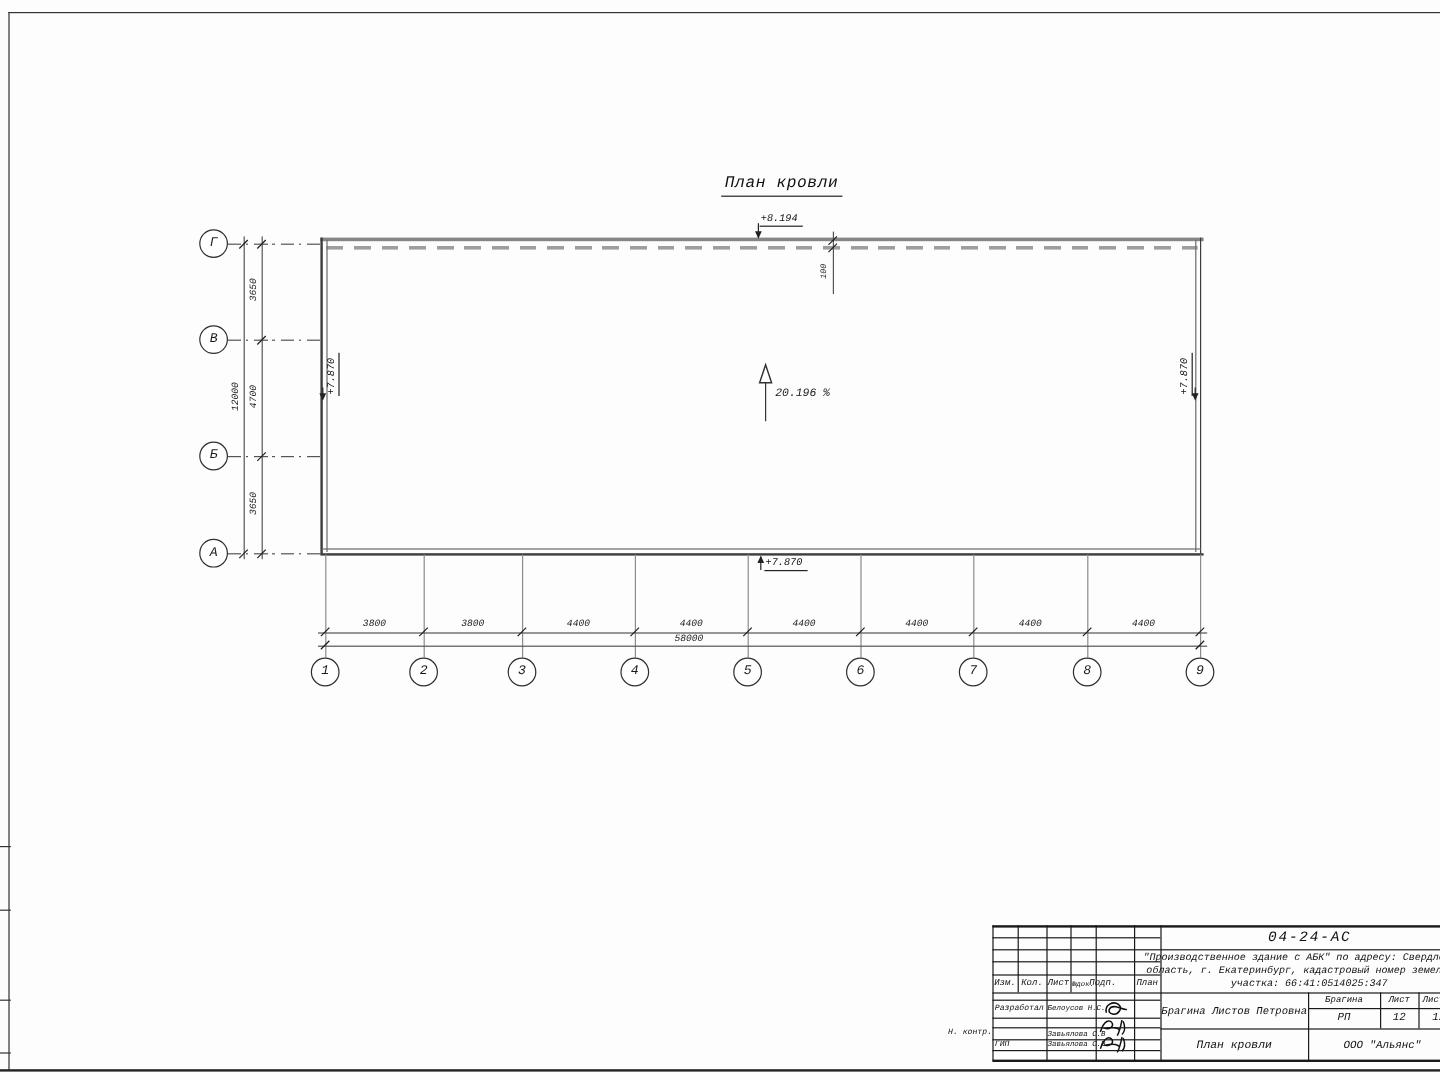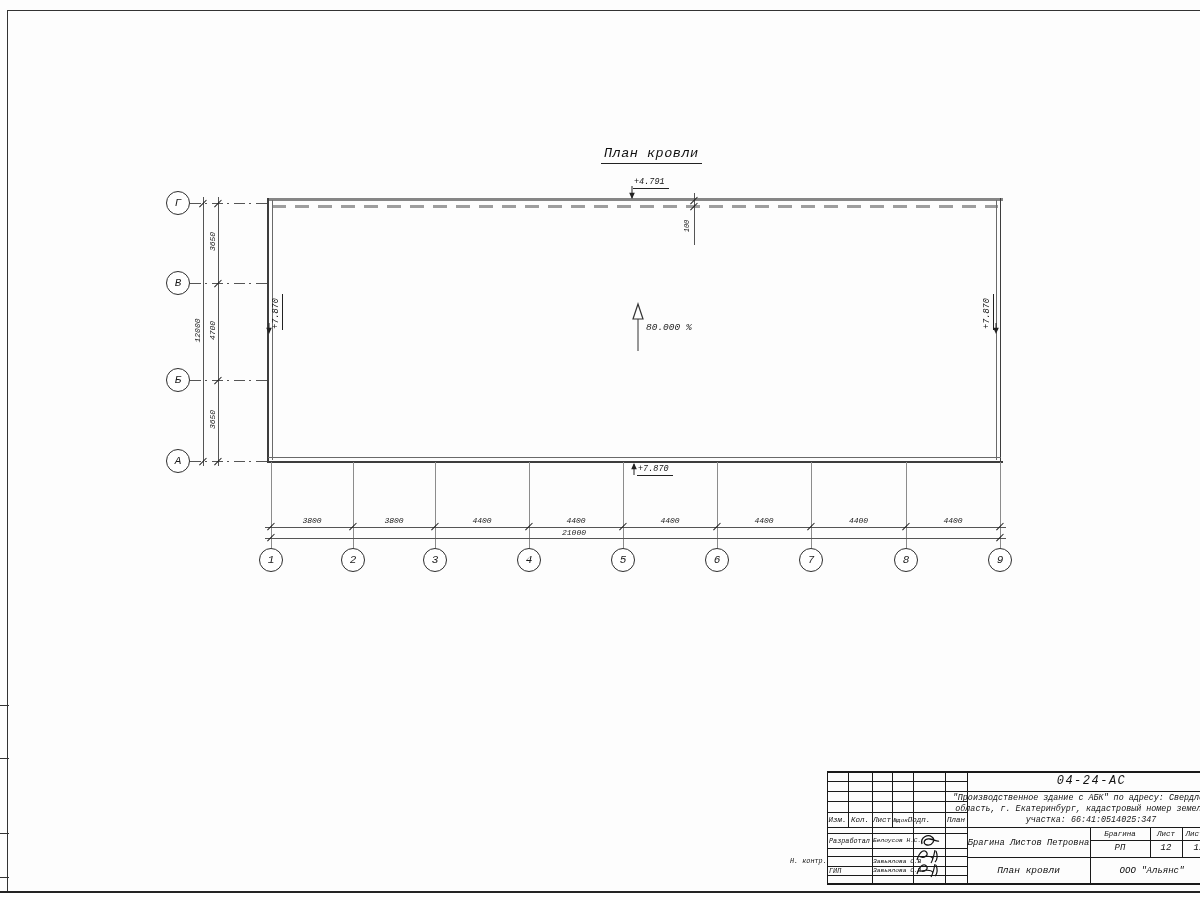--- a/index.html
+++ b/index.html
@@ -51,21 +51,21 @@
 
   <div class="vl" style="left:693.5px;top:193px;width:1px;height:52px;background:#555;"></div>
   <div class="tick" style="left:689px;top:200px;"></div>
   <div class="tick" style="left:689px;top:206px;"></div>
   <div class="dimt rotd" style="left:676px;top:222px;width:22px;font-size:7px;">100</div>
 
   <svg style="left:628px;top:186px;" width="9" height="14">
     <line x1="4" y1="0" x2="4" y2="12" stroke="#222" stroke-width="1"></line>
     <polygon points="4,13 1.2,6.8 6.8,6.8" fill="#222"></polygon>
   </svg>
-  <div class="elev" style="left:633px;top:177px;">+4.791</div>
+  <div class="elev" style="left:633px;top:177px;">+8.194</div>
 
   <svg style="left:630px;top:463px;" width="9" height="13">
     <polygon points="4,0 1.2,6.2 6.8,6.2" fill="#222"></polygon>
     <line x1="4" y1="1" x2="4" y2="12" stroke="#222" stroke-width="1"></line>
   </svg>
   <div class="elev" style="left:637px;top:464px;">+7.870</div>
 
   <div class="elev rotd" style="left:259px;top:306px;width:36px;text-align:center;">+7.870</div>
   <svg style="left:265px;top:323px;" width="9" height="12">
     <line x1="4" y1="0" x2="4" y2="6" stroke="#222" stroke-width="1"></line>
@@ -75,21 +75,21 @@
   <div class="elev rotd" style="left:970px;top:306px;width:36px;text-align:center;">+7.870</div>
   <svg style="left:992px;top:323px;" width="9" height="12">
     <line x1="4" y1="0" x2="4" y2="6" stroke="#222" stroke-width="1"></line>
     <polygon points="4,11 1.2,4.8 6.8,4.8" fill="#222"></polygon>
   </svg>
 
   <svg style="left:629px;top:303px;" width="20" height="50">
     <polygon points="9,1 4,16 14,16" fill="#fff" stroke="#333" stroke-width="1.2"></polygon>
     <line x1="9" y1="16" x2="9" y2="48" stroke="#333" stroke-width="1"></line>
   </svg>
-  <div class="dimt" style="left:646px;top:322px;font-size:9.5px;text-align:left;">80.000 %</div>
+  <div class="dimt" style="left:646px;top:322px;font-size:9.5px;text-align:left;">20.196 %</div>
 
   <div id="generated">
       <div class="vl" style="left: 270.5px; top: 462px; width: 1px; height: 86px; background: rgb(140, 140, 140);"></div>
       <div class="circ" style="left: 259px; top: 548px;">1</div>
       <div class="vl" style="left: 352.5px; top: 462px; width: 1px; height: 86px; background: rgb(140, 140, 140);"></div>
       <div class="circ" style="left: 341px; top: 548px;">2</div>
       <div class="vl" style="left: 434.5px; top: 462px; width: 1px; height: 86px; background: rgb(140, 140, 140);"></div>
       <div class="circ" style="left: 423px; top: 548px;">3</div>
       <div class="vl" style="left: 528.5px; top: 462px; width: 1px; height: 86px; background: rgb(140, 140, 140);"></div>
       <div class="circ" style="left: 517px; top: 548px;">4</div>
@@ -125,21 +125,21 @@
       <div class="tick" style="left: 266px; top: 537px;"></div>
       <div class="tick" style="left: 995px; top: 537px;"></div>
       <div class="dimt" style="left: 290px; top: 516px; width: 44px;">3800</div>
       <div class="dimt" style="left: 372px; top: 516px; width: 44px;">3800</div>
       <div class="dimt" style="left: 460px; top: 516px; width: 44px;">4400</div>
       <div class="dimt" style="left: 554px; top: 516px; width: 44px;">4400</div>
       <div class="dimt" style="left: 648px; top: 516px; width: 44px;">4400</div>
       <div class="dimt" style="left: 742px; top: 516px; width: 44px;">4400</div>
       <div class="dimt" style="left: 836.5px; top: 516px; width: 44px;">4400</div>
       <div class="dimt" style="left: 931px; top: 516px; width: 44px;">4400</div>
-      <div class="dimt" style="left: 552px; top: 528px; width: 44px;">21000</div>
+      <div class="dimt" style="left: 552px; top: 528px; width: 44px;">58000</div>
       <div class="vl" style="left: 217.5px; top: 197px; width: 1px; height: 269px; background: rgb(85, 85, 85);"></div>
       <div class="vl" style="left: 202.5px; top: 197px; width: 1px; height: 269px; background: rgb(85, 85, 85);"></div>
       <div class="tick" style="left: 213px; top: 202.5px;"></div>
       <div class="tick" style="left: 213px; top: 282.5px;"></div>
       <div class="tick" style="left: 213px; top: 379.5px;"></div>
       <div class="tick" style="left: 213px; top: 460.5px;"></div>
       <div class="tick" style="left: 198px; top: 202.5px;"></div>
       <div class="tick" style="left: 198px; top: 460.5px;"></div>
       <div class="dimt rotd" style="left: 190px; top: 237px; width: 44px;">3650</div>
       <div class="dimt rotd" style="left: 190px; top: 325.5px; width: 44px;">4700</div>

